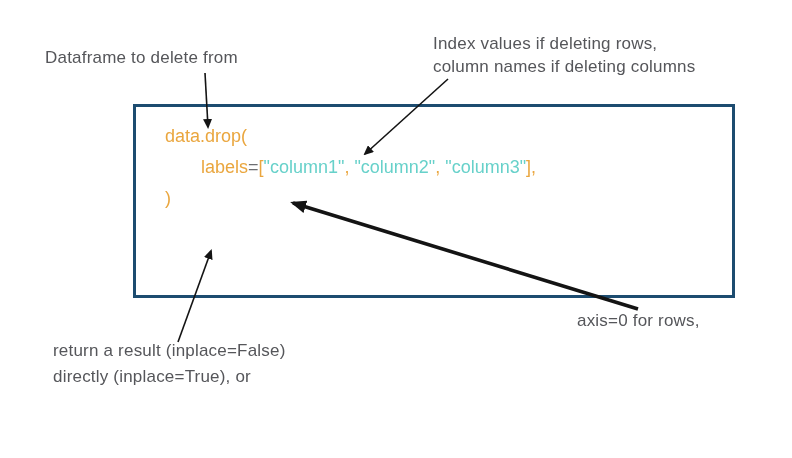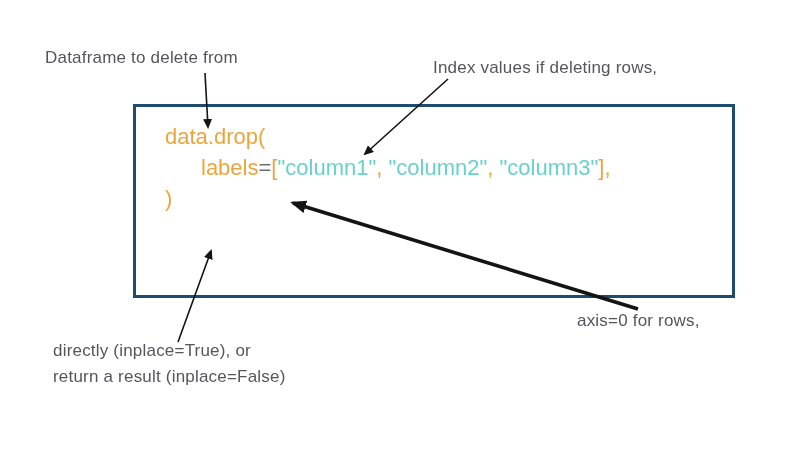--- a/index.html
+++ b/index.html
@@ -22,34 +22,34 @@
   }
   .annotation{
     position:absolute;
     color:var(--annotation-gray);
     font-size:17px;
     letter-spacing:.2px;
     white-space:nowrap;
   }
   .ann-line{display:block;}
   .ann-dataframe{left:45px;top:47px;line-height:22px;}
-  .ann-labels{left:433px;top:32px;line-height:23px;margin-top:24px;}
+  .ann-labels{left:433px;top:32px;line-height:23px;}
   .ann-axis{left:577px;top:310px;line-height:22px;}
   .ann-inplace{left:53px;top:338px;line-height:26px;}
   .code-box{
     position:absolute;
     left:133px;top:104px;
     width:602px;height:194px;
     border:3px solid var(--box-border);
     background:#fff;
   }
   .code-lines{
     position:absolute;
     left:29px;top:14px;
-    font-size:22px;
+    font-size:18px;
     line-height:31px;
     white-space:nowrap;
   }
   .code-line{display:block;}
   .tok-orange{color:var(--orange);}
   .tok-teal{color:var(--teal);}
   .tok-gray{color:var(--operator-gray);}
   .arrow-layer{
     position:absolute;
     left:0;top:0;width:792px;height:458px;
@@ -60,37 +60,38 @@
 <body>
 
 <div class="stage">
 
   <div class="annotation ann-dataframe">
     <span class="ann-line">Dataframe to delete from</span>
   </div>
 
   <div class="annotation ann-labels">
     <span class="ann-line">Index values if deleting rows,</span>
+    <span class="ann-line">column names if deleting columns</span>
   </div>
 
   <div class="code-box">
     <div class="code-lines">
         <div class="code-line" style="padding-left: 0px;"><span class="tok-orange">data.drop(</span></div>
         <div class="code-line" style="padding-left: 36px;"><span class="tok-orange">labels</span><span class="tok-gray">=</span><span class="tok-orange">[</span><span class="tok-teal">"column1"</span><span class="tok-orange">, </span><span class="tok-teal">"column2"</span><span class="tok-orange">, </span><span class="tok-teal">"column3"</span><span class="tok-orange">],</span></div>
         <div class="code-line" style="padding-left: 0px;"><span class="tok-orange">)</span></div>
       </div>
   </div>
 
   <div class="annotation ann-axis">
     <span class="ann-line">axis=0 for rows,</span>
   </div>
 
   <div class="annotation ann-inplace">
+    <span class="ann-line">return a result (inplace=False)</span>
     <span class="ann-line">directly (inplace=True), or</span>
-    <span class="ann-line">return a result (inplace=False)</span>
   </div>
 
   <svg class="arrow-layer" width="792" height="458" viewBox="0 0 792 458" xmlns="http://www.w3.org/2000/svg">
     <defs>
       <marker id="head-small" markerUnits="userSpaceOnUse" markerWidth="10" markerHeight="9" refX="8" refY="4.5" orient="auto">
         <path d="M0,0 L10,4.5 L0,9 z" fill="#141414"></path>
       </marker>
       <marker id="head-big" markerUnits="userSpaceOnUse" markerWidth="16" markerHeight="13" refX="13" refY="6.5" orient="auto">
         <path d="M0,0 L16,6.5 L0,13 z" fill="#141414"></path>
       </marker>

